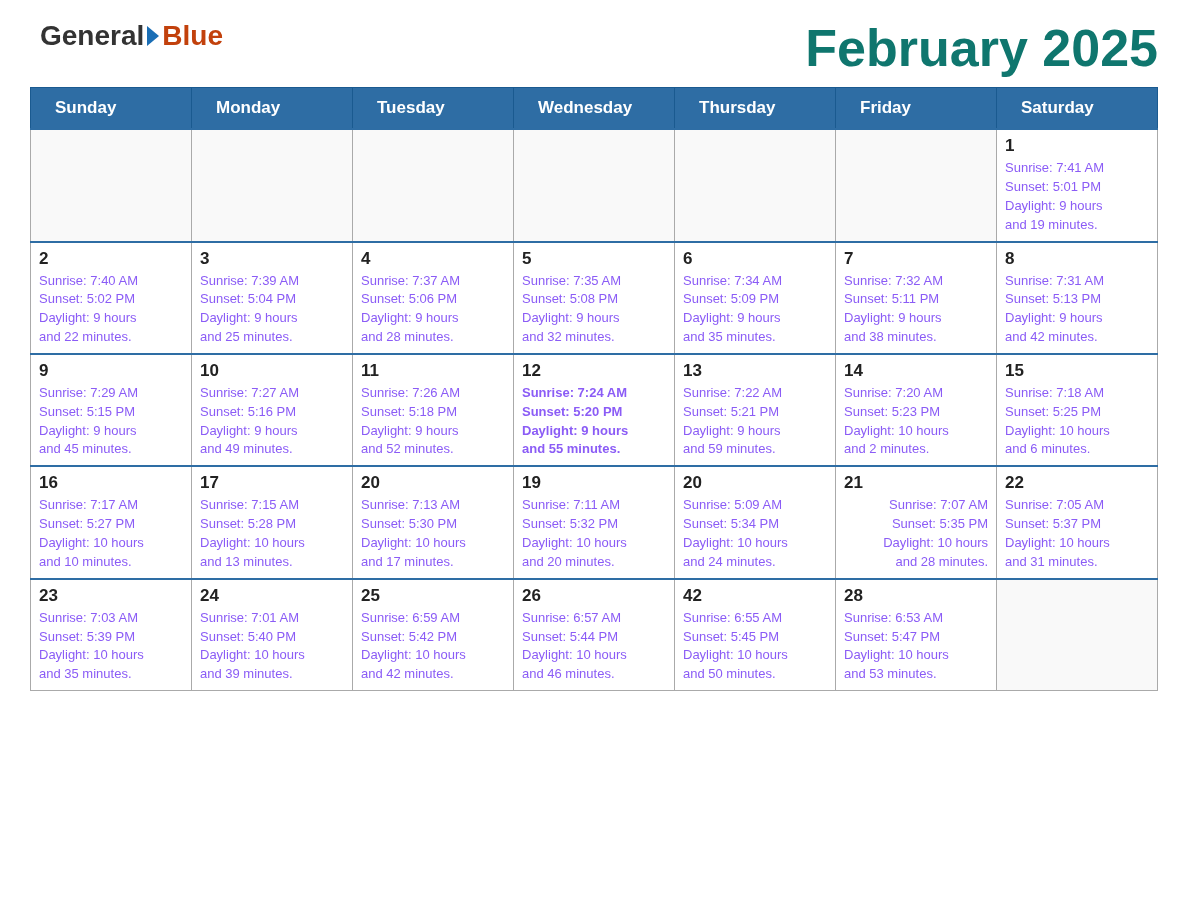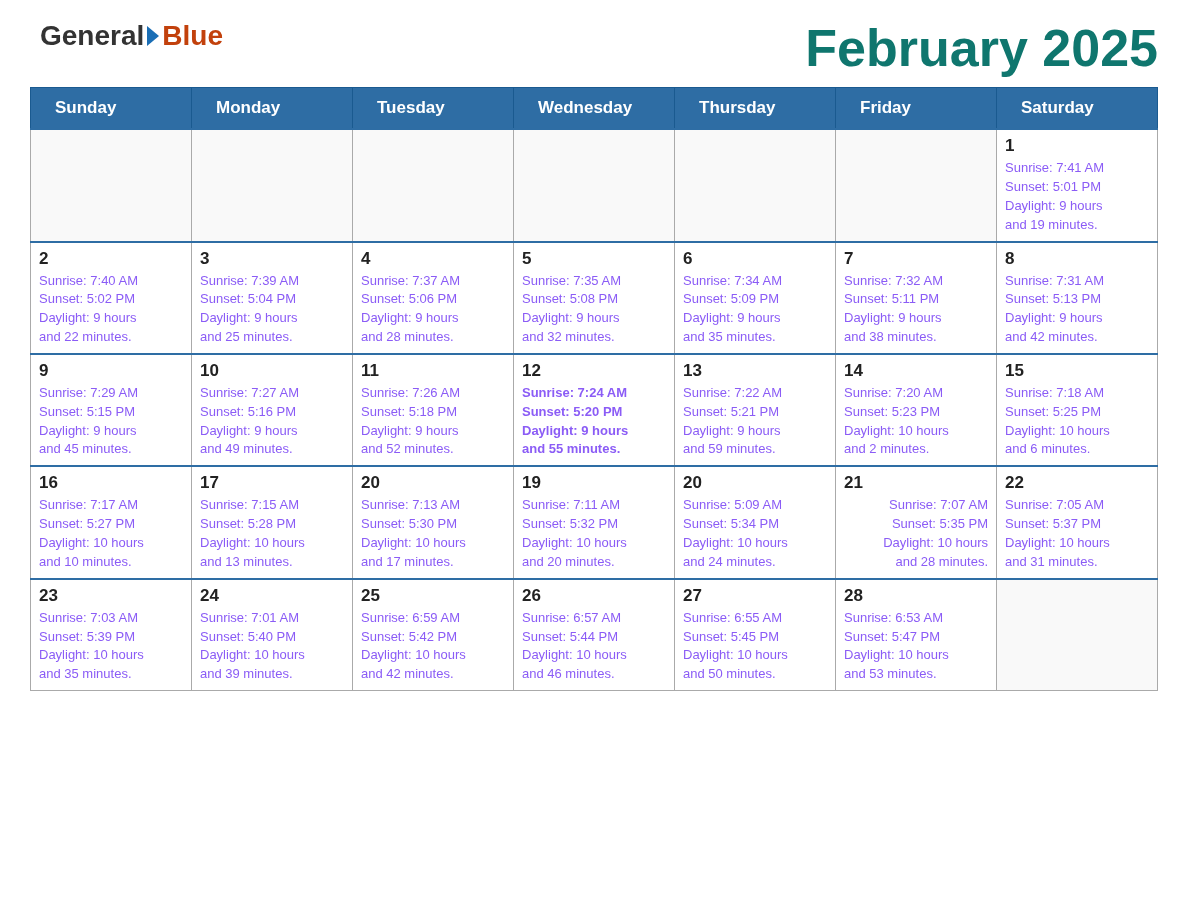--- a/index.html
+++ b/index.html
@@ -318,21 +318,21 @@
 and 42 minutes.</div>
         </td>
         <td>
           <span class="day-number">26</span>
           <div class="day-info" style="white-space: pre-line;">Sunrise: 6:57 AM
 Sunset: 5:44 PM
 Daylight: 10 hours
 and 46 minutes.</div>
         </td>
         <td>
-          <span class="day-number">27</span>
+          <span class="day-number">42</span>
           <div class="day-info" style="white-space: pre-line;">Sunrise: 6:55 AM
 Sunset: 5:45 PM
 Daylight: 10 hours
 and 50 minutes.</div>
         </td>
         <td>
           <span class="day-number">28</span>
           <div class="day-info" style="white-space: pre-line;">Sunrise: 6:53 AM
 Sunset: 5:47 PM
 Daylight: 10 hours

